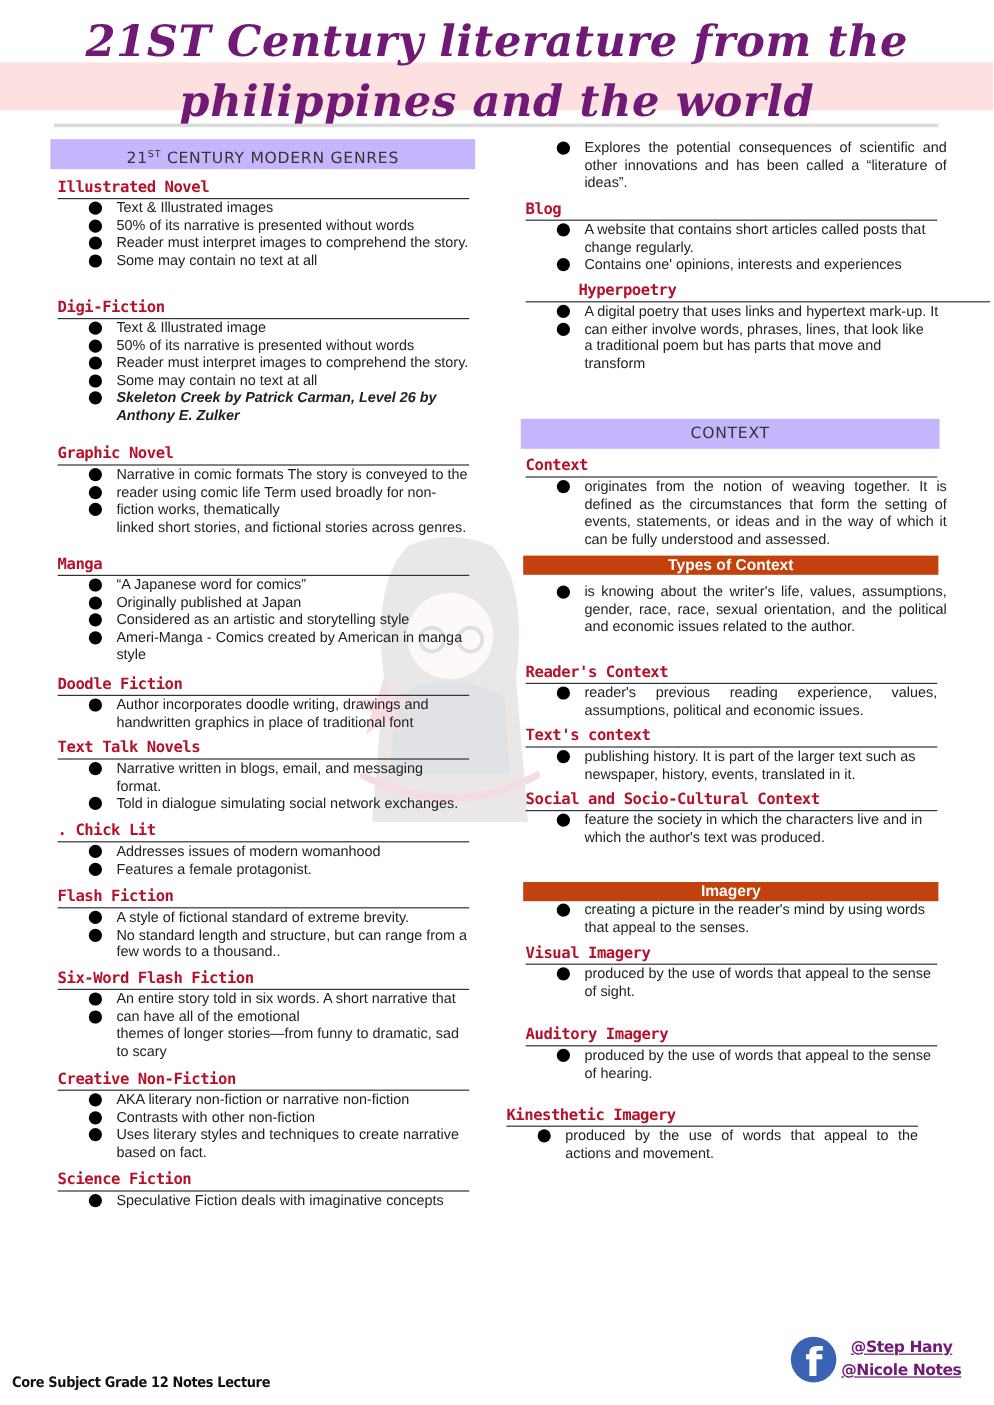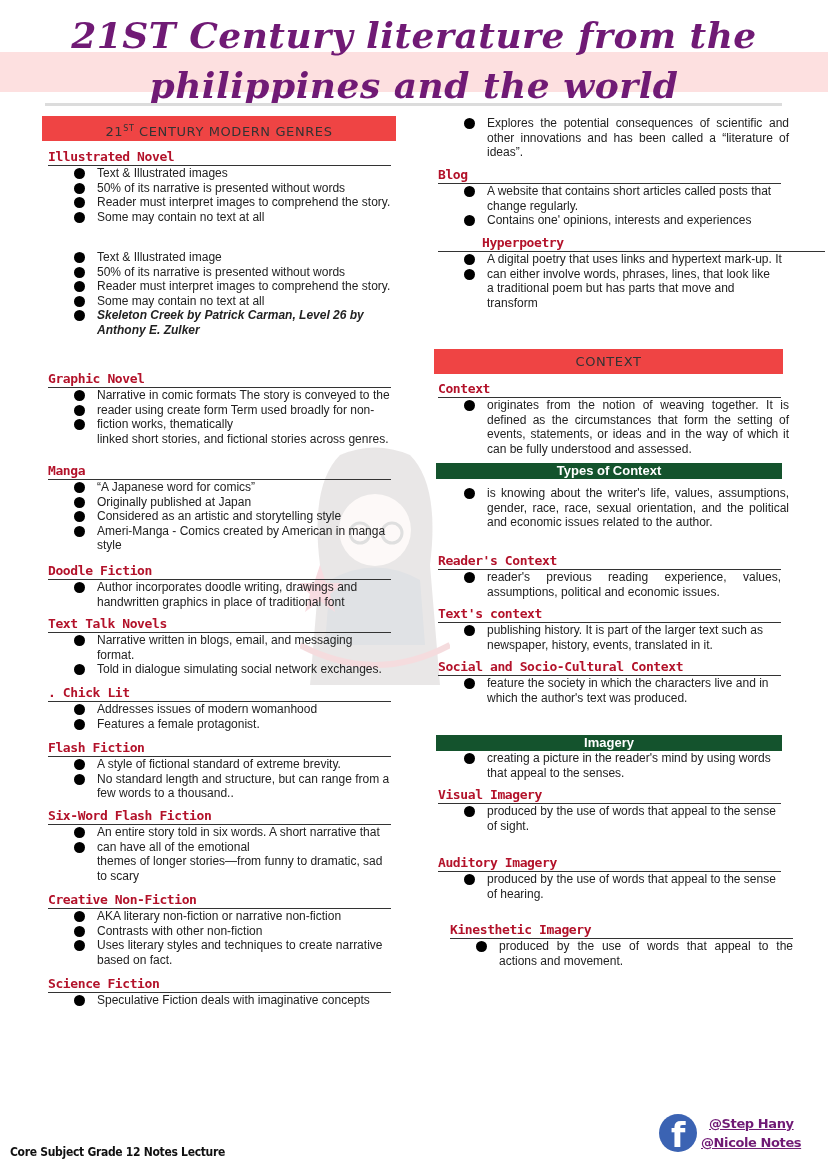--- a/index.html
+++ b/index.html
@@ -7,24 +7,24 @@
            font-family: "Liberation Sans", sans-serif; color: #222; }
     .abs { position: absolute; }
 
     .title-band { left: 0; top: 52px; width: 828px; height: 40px; background: #fde0e0; }
     .title-line { left: 45px; top: 103px; width: 737px; height: 3px; background: #dcdcdc; }
     .title { left: 0; width: 828px; text-align: center; font-family: "DejaVu Serif", serif;
              font-weight: bold; font-style: italic; color: #701a75; font-size: 36px; letter-spacing: 0.5px; }
     .title.l1 { top: 14px; }
     .title.l2 { top: 64px; }
 
-    .banner-pink { background: #ef4444; color: #333; text-align: center;
+    .banner-pink { background: #c4b5fd; color: #333; text-align: center;
                    font-family: "DejaVu Sans", sans-serif; letter-spacing: 0.6px; }
     .banner-pink sup { font-size: 8px; vertical-align: 5px; }
-    .banner-red { background: #14532d; color: #fff; text-align: center; font-weight: bold;
+    .banner-red { background: #c2410c; color: #fff; text-align: center; font-weight: bold;
                   font-family: "Liberation Sans", sans-serif; font-size: 13px; line-height: 16px; }
 
     .section { position: absolute; }
     .sec-head { font-family: "DejaVu Sans Mono", monospace; color: #b3122a; font-size: 13px;
                 font-weight: bold; line-height: 14px; border-bottom: 1.5px solid #333;
                 padding-bottom: 1px; letter-spacing: -0.4px; }
     ul.items { list-style: none; margin: 0; padding: 0; }
     ul.items li { position: relative; padding-left: 49px; font-size: 12px; line-height: 14.5px; color: #222; }
     ul.items li .dot { position: absolute; left: 26px; top: 2px; width: 11px; height: 11px;
                        border-radius: 50%; background: #000; }
@@ -68,34 +68,35 @@
   <div class="sec-head">Illustrated Novel</div>
   <ul class="items">
     <li><span class="dot"></span><span>Text &amp; Illustrated images</span></li>
     <li><span class="dot"></span><span>50% of its narrative is presented without words</span></li>
     <li><span class="dot"></span><span>Reader must interpret images to comprehend the story.</span></li>
     <li><span class="dot"></span><span>Some may contain no text at all</span></li>
   </ul>
 </div>
 
 <div class="section" style="left:48px; top:250px; width:343px;">
+  <div class="sec-head">Digi-Fiction</div>
   <ul class="items">
     <li><span class="dot"></span><span>Text &amp; Illustrated image</span></li>
     <li><span class="dot"></span><span>50% of its narrative is presented without words</span></li>
     <li><span class="dot"></span><span>Reader must interpret images to comprehend the story.</span></li>
     <li><span class="dot"></span><span>Some may contain no text at all</span></li>
     <li class="bolditalic"><span class="dot"></span><span>Skeleton Creek by Patrick Carman, Level 26 by Anthony E. Zulker</span></li>
   </ul>
 </div>
 
 <div class="section" style="left:48px; top:372px; width:343px;">
   <div class="sec-head">Graphic Novel</div>
   <ul class="items">
     <li class="just"><span class="dot"></span><span>Narrative in comic formats The story is conveyed to the</span></li>
-    <li class="just"><span class="dot"></span><span>reader using create form Term used broadly for non-</span></li>
+    <li class="just"><span class="dot"></span><span>reader using comic life Term used broadly for non-</span></li>
     <li><span class="dot"></span><span>fiction works, thematically</span></li>
   </ul>
   <div class="nobullet">linked short stories, and fictional stories across genres.</div>
 </div>
 
 <div class="section" style="left:48px; top:464px; width:343px;">
   <div class="sec-head">Manga</div>
   <ul class="items">
     <li><span class="dot"></span><span>“A Japanese word for comics”</span></li>
     <li><span class="dot"></span><span>Originally published at Japan</span></li>
@@ -235,21 +236,21 @@
   </ul>
 </div>
 
 <div class="section" style="left:438px; top:856px; width:343px;">
   <div class="sec-head">Auditory Imagery</div>
   <ul class="items">
     <li><span class="dot"></span><span>produced by the use of words that appeal to the sense of hearing.</span></li>
   </ul>
 </div>
 
-<div class="section" style="left:450px; top:923px; width:343px;">
+<div class="section" style="left:422px; top:923px; width:343px;">
   <div class="sec-head">Kinesthetic Imagery</div>
   <ul class="items">
     <li class="just"><span class="dot"></span><span>produced by the use of words that appeal to the actions and movement.</span></li>
   </ul>
 </div>
 
 <div class="abs footer-left">Core Subject Grade 12 Notes Lecture</div>
 
 <div class="abs fb-icon">
     <span>f</span>

